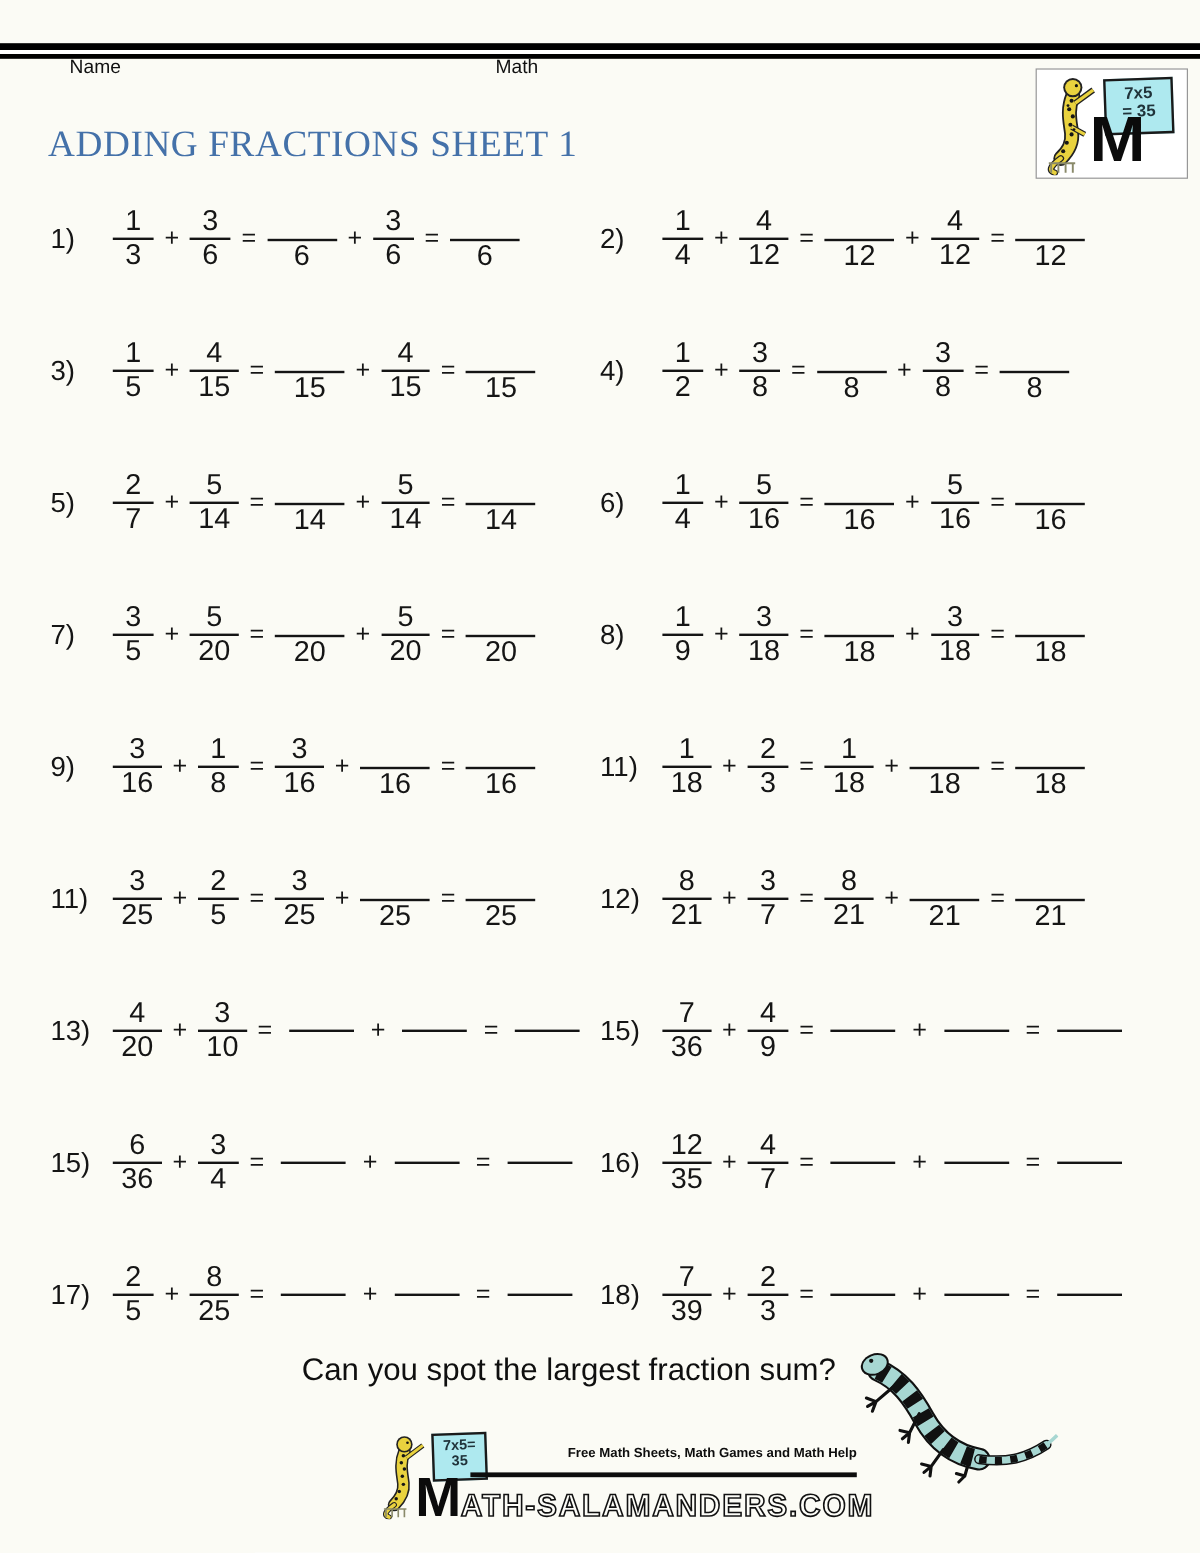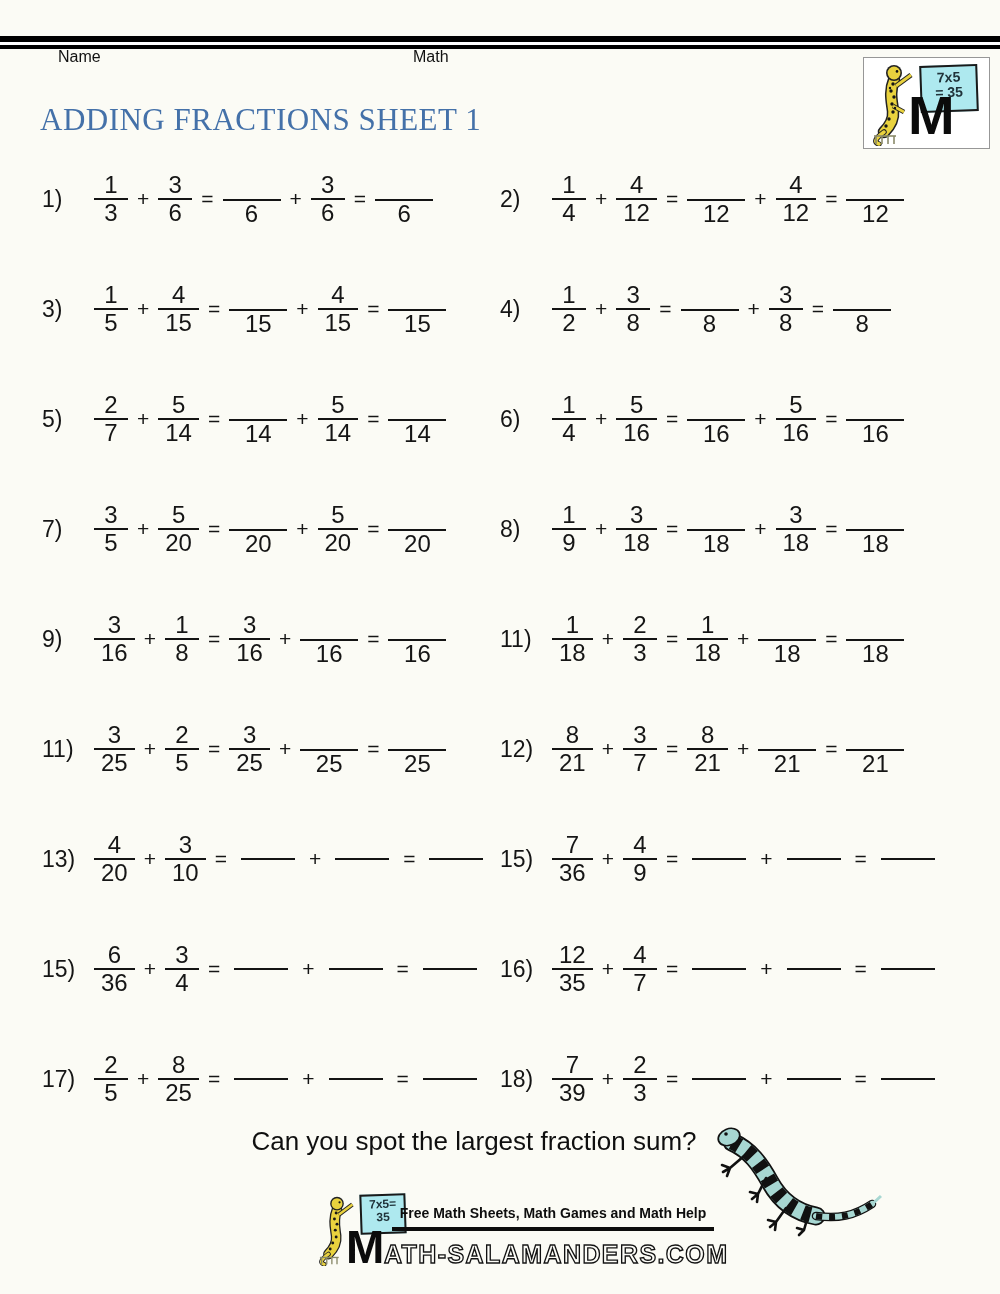--- a/index.html
+++ b/index.html
@@ -52,22 +52,22 @@
   
   .question{
     position:absolute;left:0;top:1126px;width:948px;text-align:center;
     font-size:26px;color:#0f0f0f;
   }
   .lizard{position:absolute;left:712px;top:1120px;}
   .footer-salamander{position:absolute;left:310px;top:1196px;}
   .corner-salamander{position:absolute;left:2px;top:6px;}
   .footer-board{left:360px;top:1194px;width:42px;height:34px;font-size:12px;padding-top:2px;}
   .footer-tagline{
-    position:absolute;left:392px;top:1205px;width:322px;text-align:center;
-    font-size:14px;font-weight:bold;color:#0d0d0d;
+    position:absolute;left:392px;top:1205px;width:322px;text-align:right;
+    font-size:11px;font-weight:bold;color:#0d0d0d;
   }
   .footer-rule{position:absolute;left:392px;top:1227px;width:322px;height:4px;background:#0d0d0d;}
   .footer-brand{position:absolute;left:346px;top:1224px;display:flex;align-items:baseline;}
   .brand-m{font-size:46px;font-weight:bold;color:#0b0b0b;line-height:1;}
   .brand-text{
     font-size:26px;font-weight:800;letter-spacing:1.5px;color:#111;line-height:1.2;
     transform:scaleX(.96);transform-origin:left;
   }
   @supports (-webkit-text-stroke: 1px black){
     .brand-text{-webkit-text-stroke:1.4px #111;color:#fdfdf8;}

